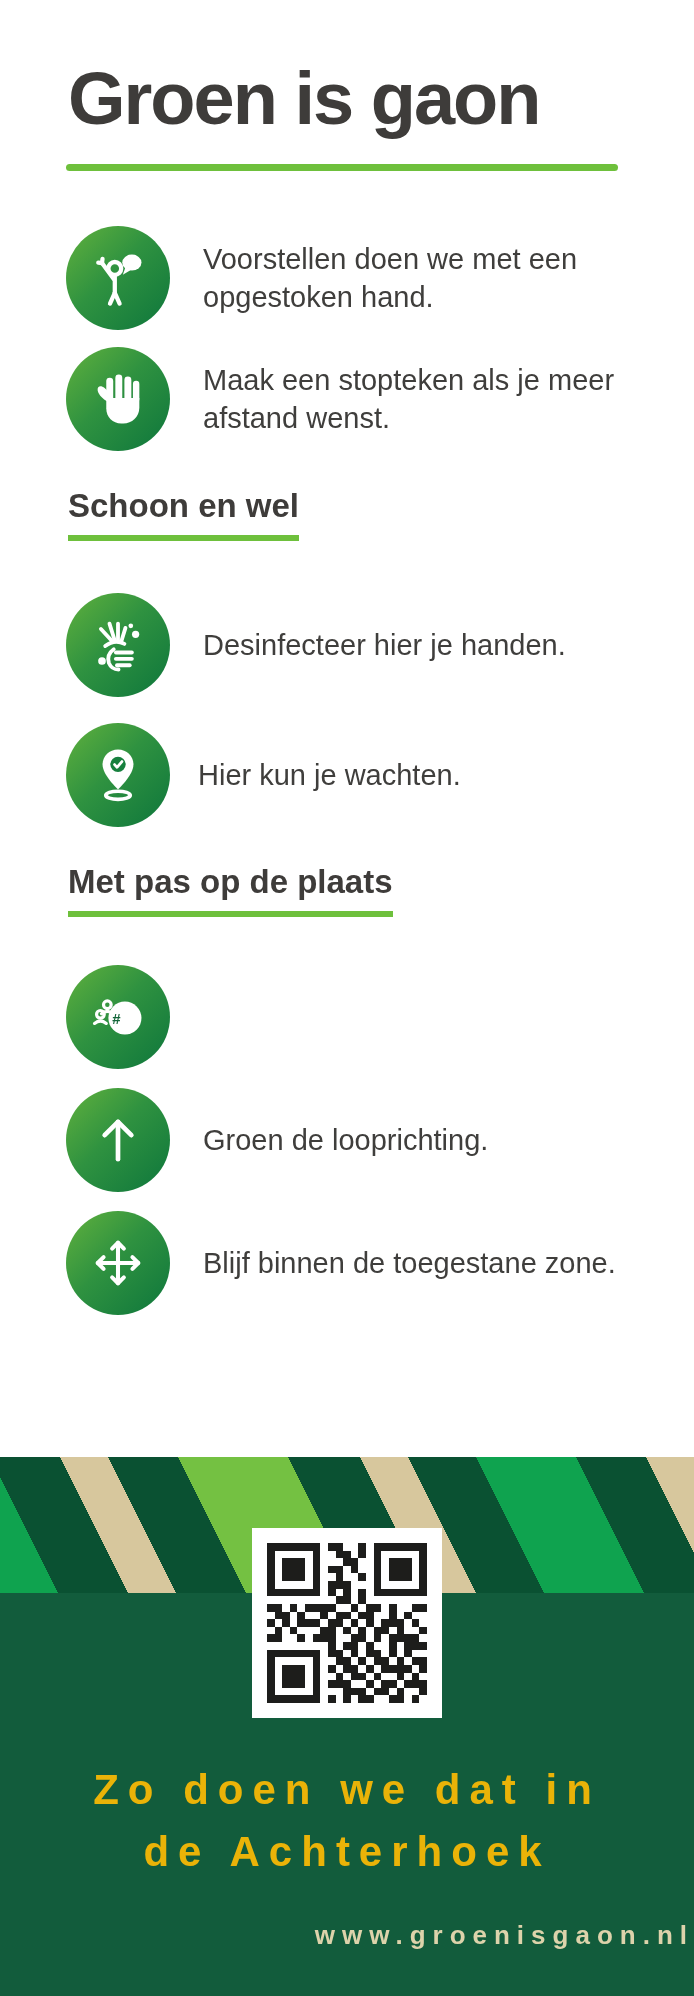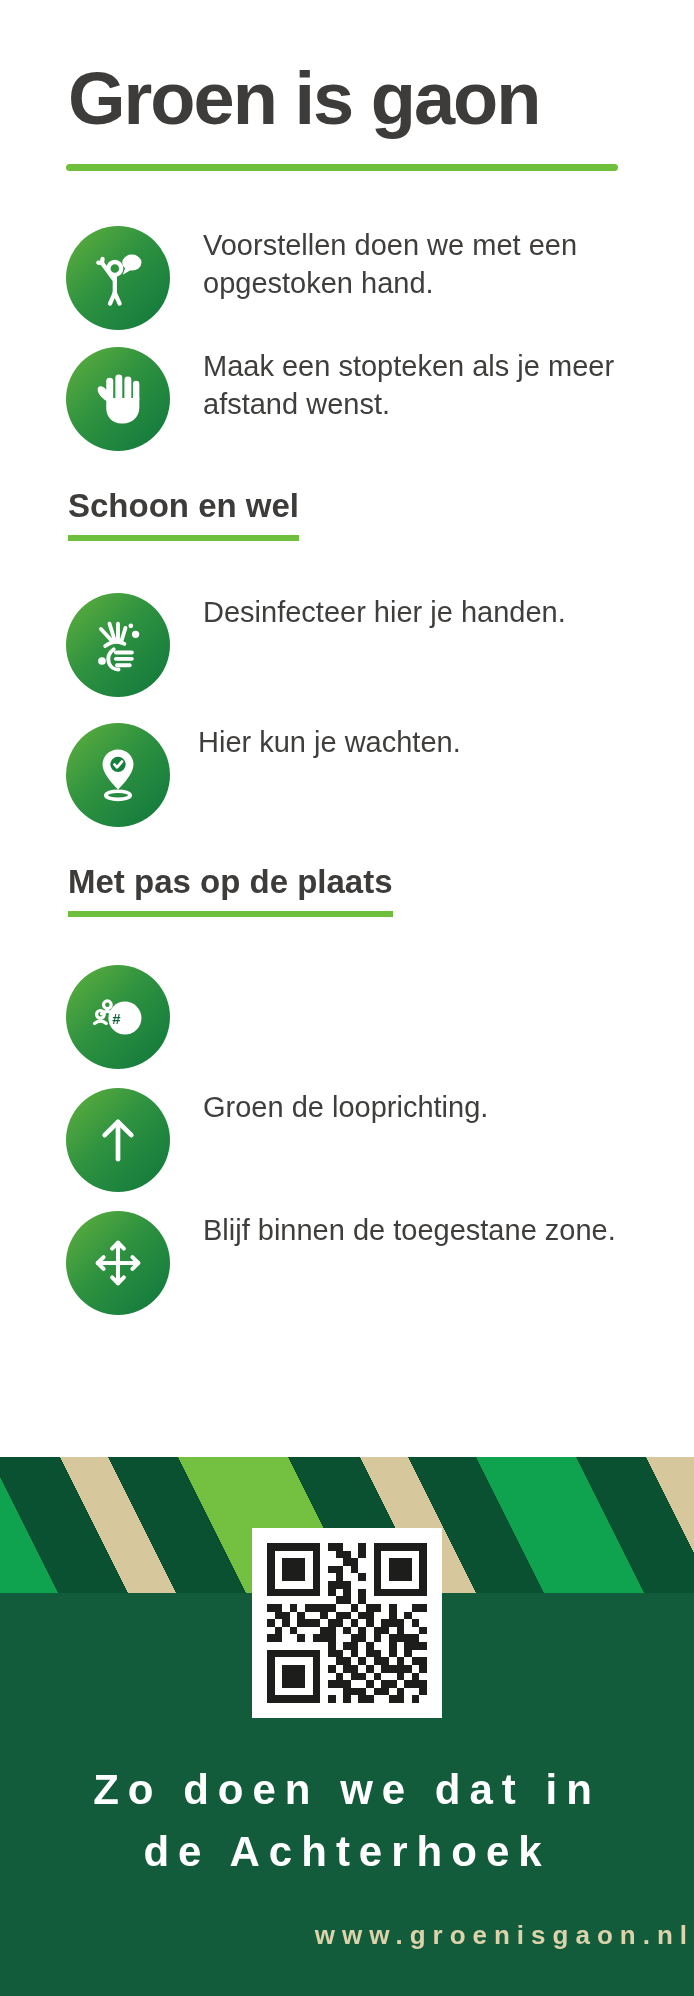--- a/index.html
+++ b/index.html
@@ -12,21 +12,21 @@
 
   .page-title {
     margin:56px 0 0 2px; font-size:74px; line-height:86px;
     font-weight:700; letter-spacing:-2px; color:#3e3c3a;
   }
   .title-divider {
     margin-top:22px; width:552px; height:7px; border-radius:4px;
     background:#6ec03c;
   }
 
-  .rule { display:flex; gap:33px; }
+  .rule { display:flex; align-items:center; gap:33px; }
   .rule-icon {
     flex:0 0 auto; width:104px; height:104px; border-radius:50%;
     background:linear-gradient(135deg,#61b13d 0%,#2f9240 45%,#0e763c 100%);
     display:flex; align-items:center; justify-content:center;
   }
   .rule-icon svg { width:64px; height:64px; }
   .rule-text { font-size:29px; line-height:38px; color:#3f3e3c; max-width:432px; }
 
   .mt-r1 { margin-top:55px; }
   .mt-r2 { margin-top:17px; }
@@ -65,21 +65,21 @@
       #0a5132 518px 586px);
   }
   .qr-box {
     position:absolute; top:71px; left:50%; transform:translateX(-50%);
     width:160px; height:160px; padding:15px; background:#ffffff;
   }
   .qr-box svg { width:160px; height:160px; display:block; }
 
   .tagline {
     position:absolute; top:302px; left:0; width:100%;
-    text-align:center; color:#ffffff; font-weight:700;
+    text-align:center; color:#eab308; font-weight:700;
     font-size:42px; line-height:62px; letter-spacing:9px;
   }
   .website {
     position:absolute; top:460px; left:0; width:100%;
     text-align:right; color:#ddd3ab; font-weight:700;
     font-size:26px; line-height:36px; letter-spacing:7px;
   }
 
   .icon-stroke { stroke:#ffffff; fill:none; stroke-width:4; stroke-linecap:round; stroke-linejoin:round; }
 </style>

